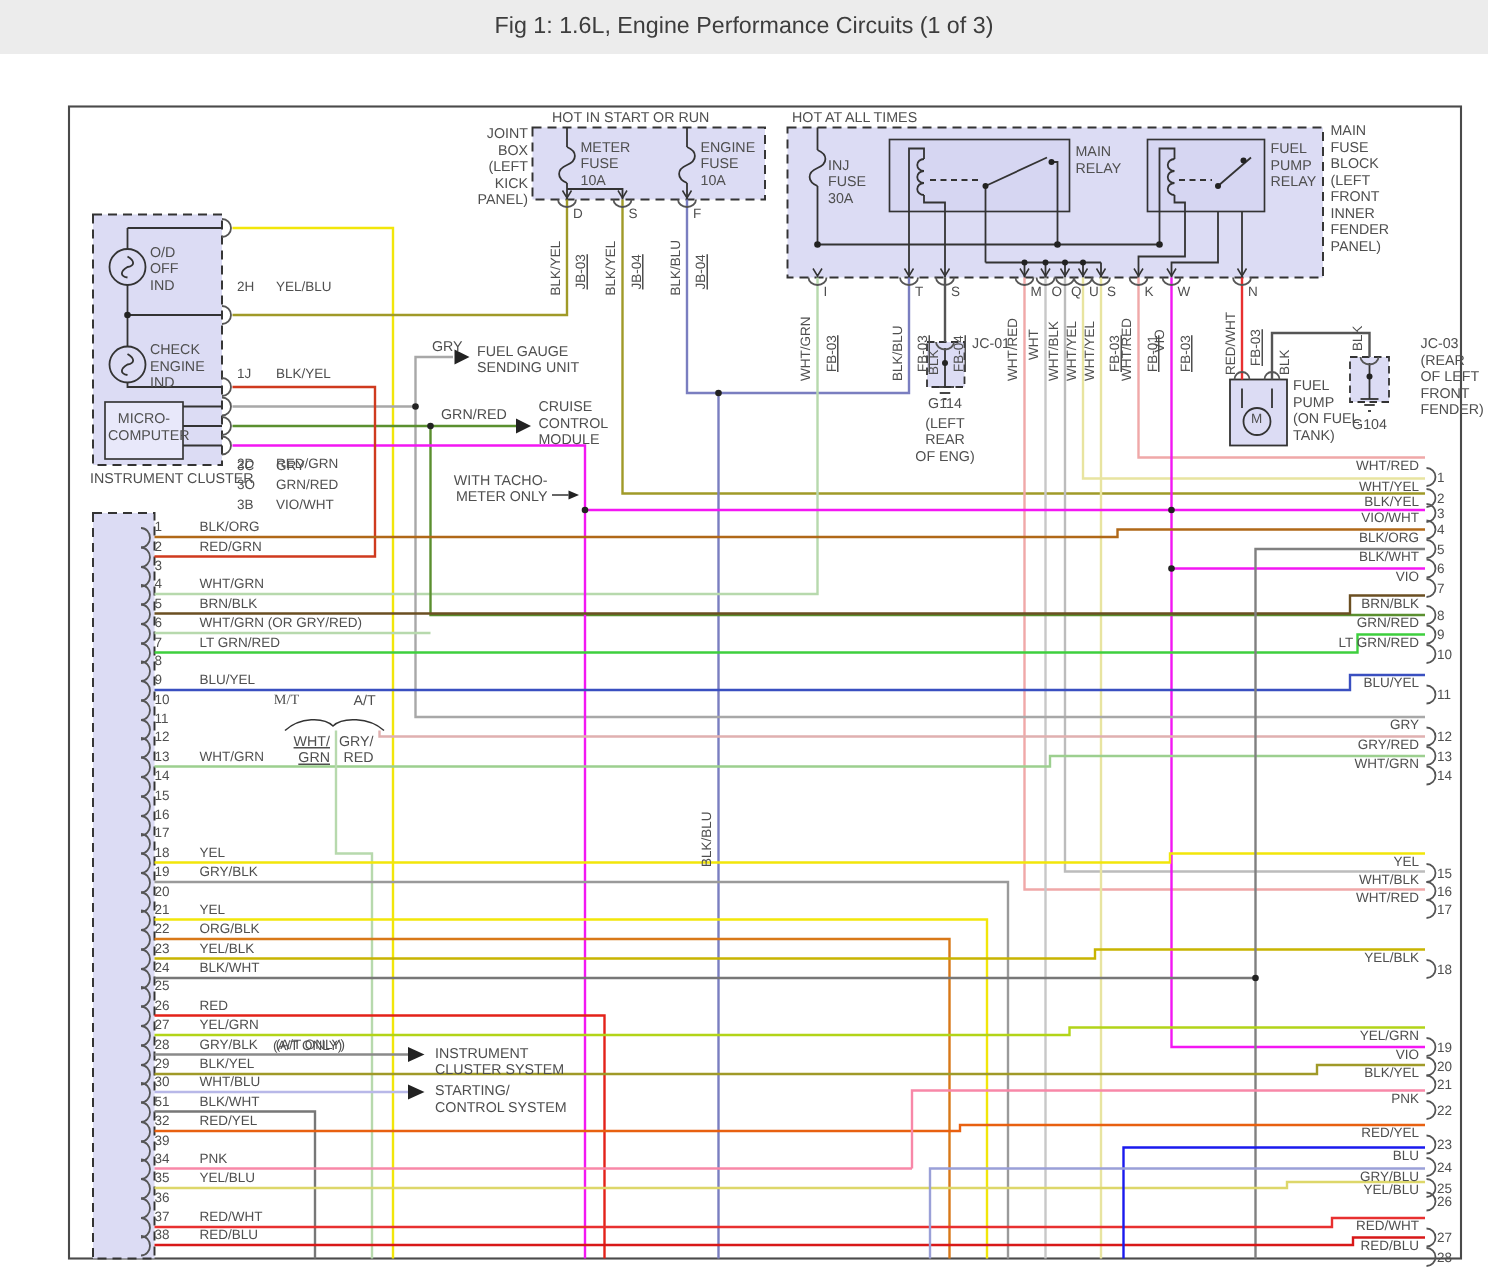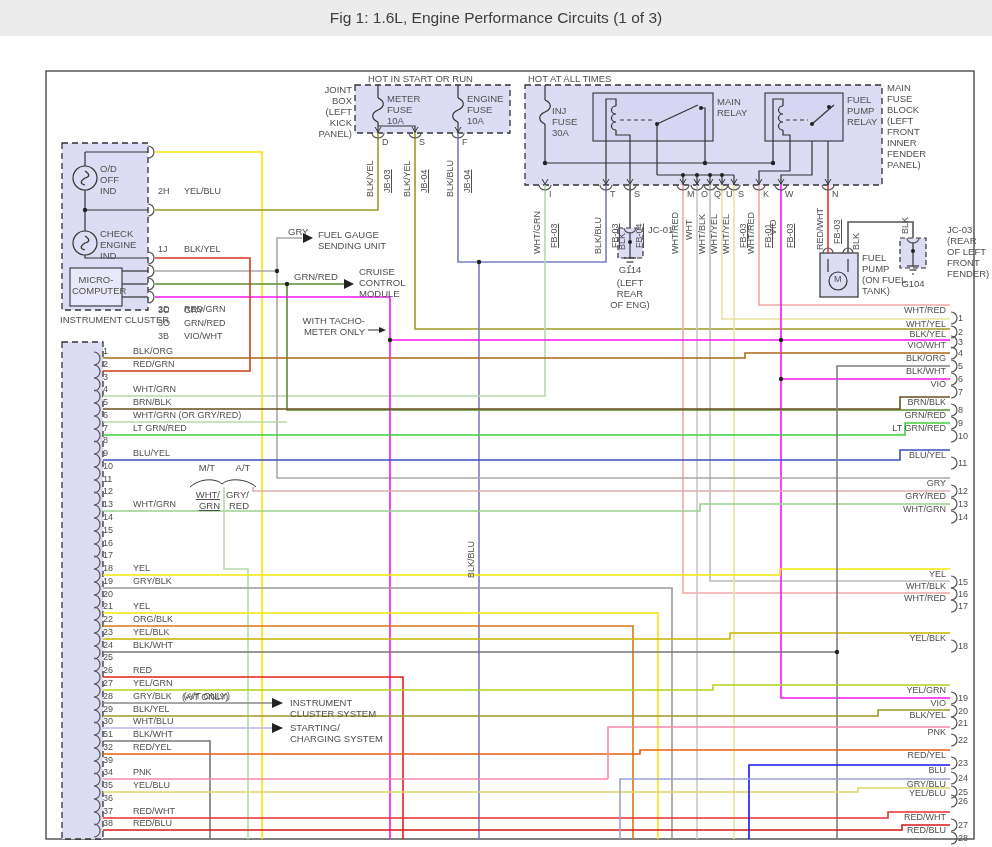--- a/index.html
+++ b/index.html
@@ -296,23 +296,23 @@
 <div class="t" style="left:294px;top:271px;">GRN/RED</div>
 <div class="t" style="left:359px;top:266px;">CRUISE
 CONTROL
 MODULE</div>
 <div class="t tr" style="left:273px;top:315px;width:92px;">WITH TACHO-
 METER ONLY</div>
 <div class="t" style="left:182px;top:692px;font-size:9px;">(A/T ONLY)</div>
 <div class="t" style="left:290px;top:697px;">INSTRUMENT
 CLUSTER SYSTEM</div>
 <div class="t" style="left:290px;top:722px;">STARTING/
-CHARGING SYSTEM</div>
-
-<div class="t tc" style="left:192px;top:462px;width:30px;">M/T</div>
+CONTROL SYSTEM</div>
+
+<div class="t tc" style="left:176px;top:462px;width:30px;font-family:Liberation Serif, serif;">M/T</div>
 <div class="t tc" style="left:228px;top:462px;width:30px;">A/T</div>
 <div class="t tr" style="left:184px;top:489px;width:36px;text-decoration:underline;">WHT/
 GRN</div>
 <div class="t tr" style="left:215px;top:489px;width:34px;">GRY/
 RED</div>
 
 <div class="t" style="left:648px;top:224px;">JC-01</div>
 <div class="t tc" style="left:610px;top:264px;width:40px;">G114</div>
 <div class="t tc" style="left:602px;top:277px;width:56px;">(LEFT
 REAR

